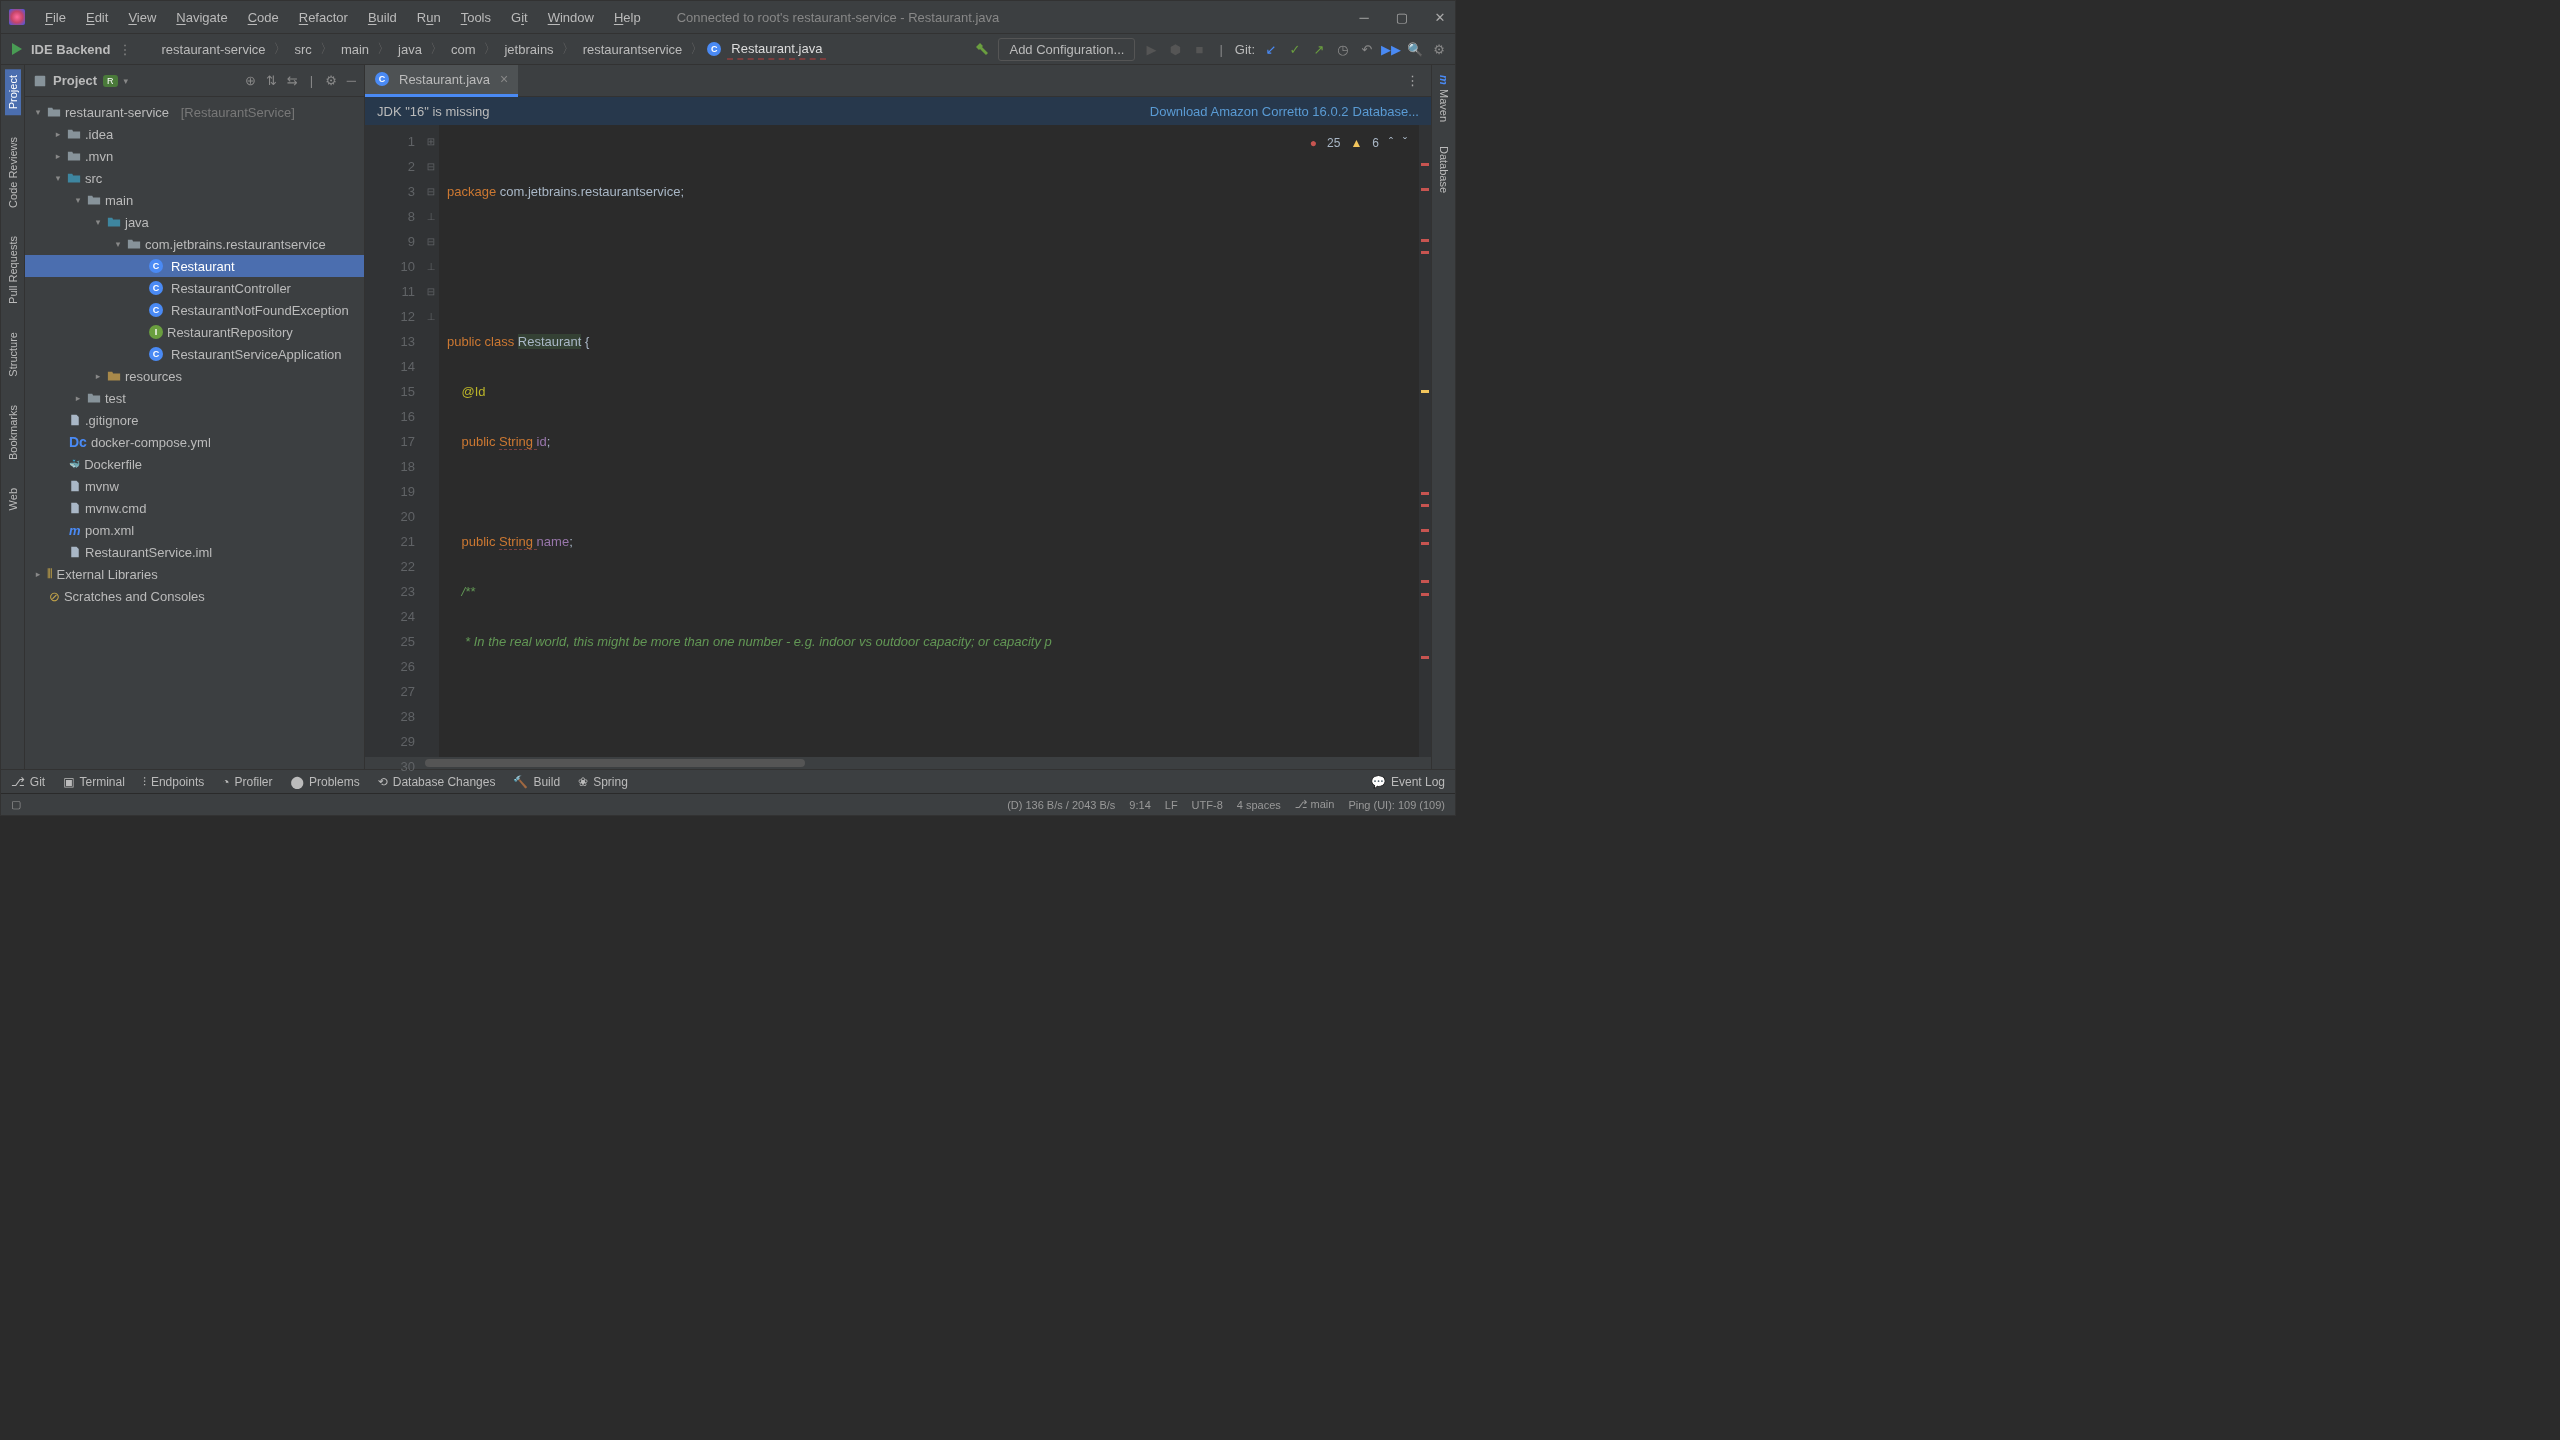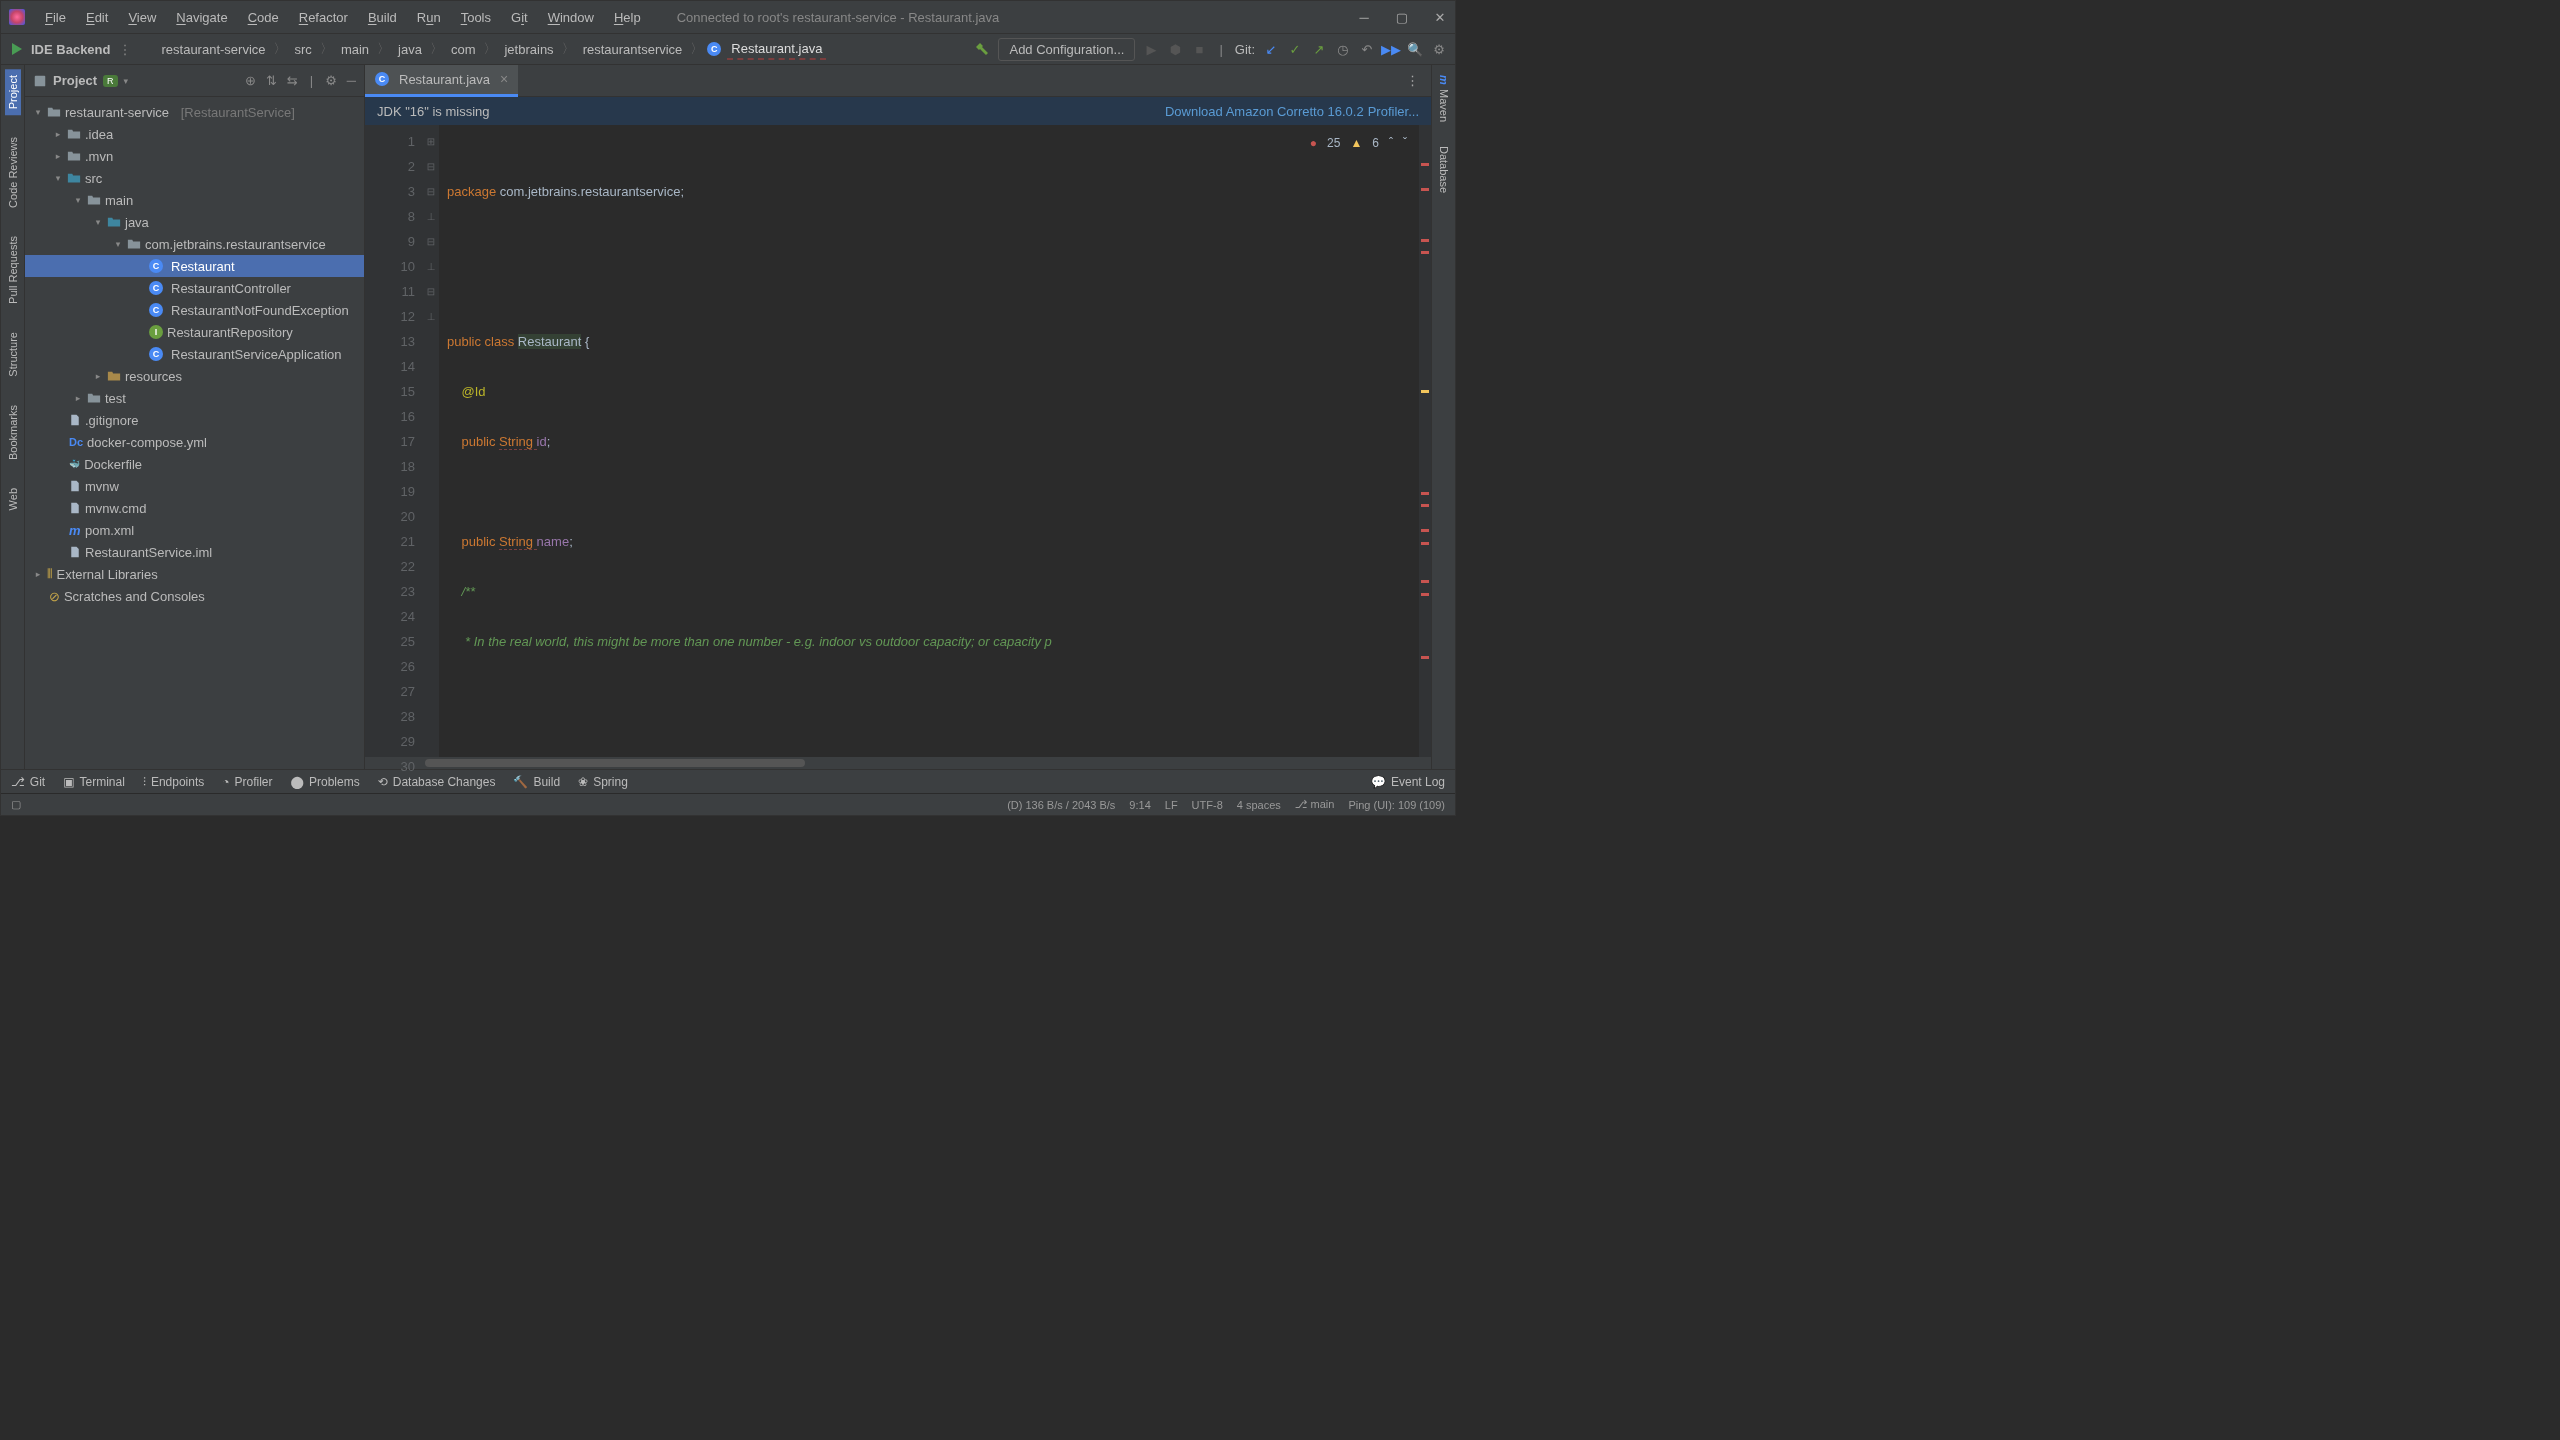--- a/index.html
+++ b/index.html
@@ -269,21 +269,21 @@
             </svg>
             <span>test</span>
           </div>
     <div class="tree-row" style="padding-left:44px">
             <svg class="doc-icon" viewBox="0 0 16 16">
               <path d="M3 1h7l3 3v11H3z"></path>
             </svg>
             <span>.gitignore</span>
           </div>
     <div class="tree-row" style="padding-left:44px">
-            <span style="color:#4a8af4;font-size:11px;font-weight:bold">Dc</span>
+            <span style="color:#4a8af4;font-size:14px;font-weight:bold">Dc</span>
             <span>docker-compose.yml</span>
           </div>
     <div class="tree-row" style="padding-left:44px">
             <span style="color:#4a8af4;font-size:9px;font-weight:bold">🐳</span>
             <span>Dockerfile</span>
           </div>
     <div class="tree-row" style="padding-left:44px">
             <svg class="doc-icon" viewBox="0 0 16 16">
               <path d="M3 1h7l3 3v11H3z"></path>
             </svg>
@@ -323,21 +323,21 @@
      <span class="c-icon">C</span>
      <span>Restaurant.java</span>
      <span class="tab-close">×</span>
     </div>
     <span class="dots">⋮</span>
    </div>
    <div class="banner">
     <span>JDK "16" is missing</span>
     <div class="links">
      <a>Download Amazon Corretto 16.0.2</a>
-     <a>Profiler...</a>
+     <a>Database...</a>
     </div>
    </div>
    <div class="code-area">
     <div class="gutter">
             <div>1</div>
             <div>2</div>
             <div>3</div>
             <div>8</div>
             <div>9</div>
             <div>10</div>

